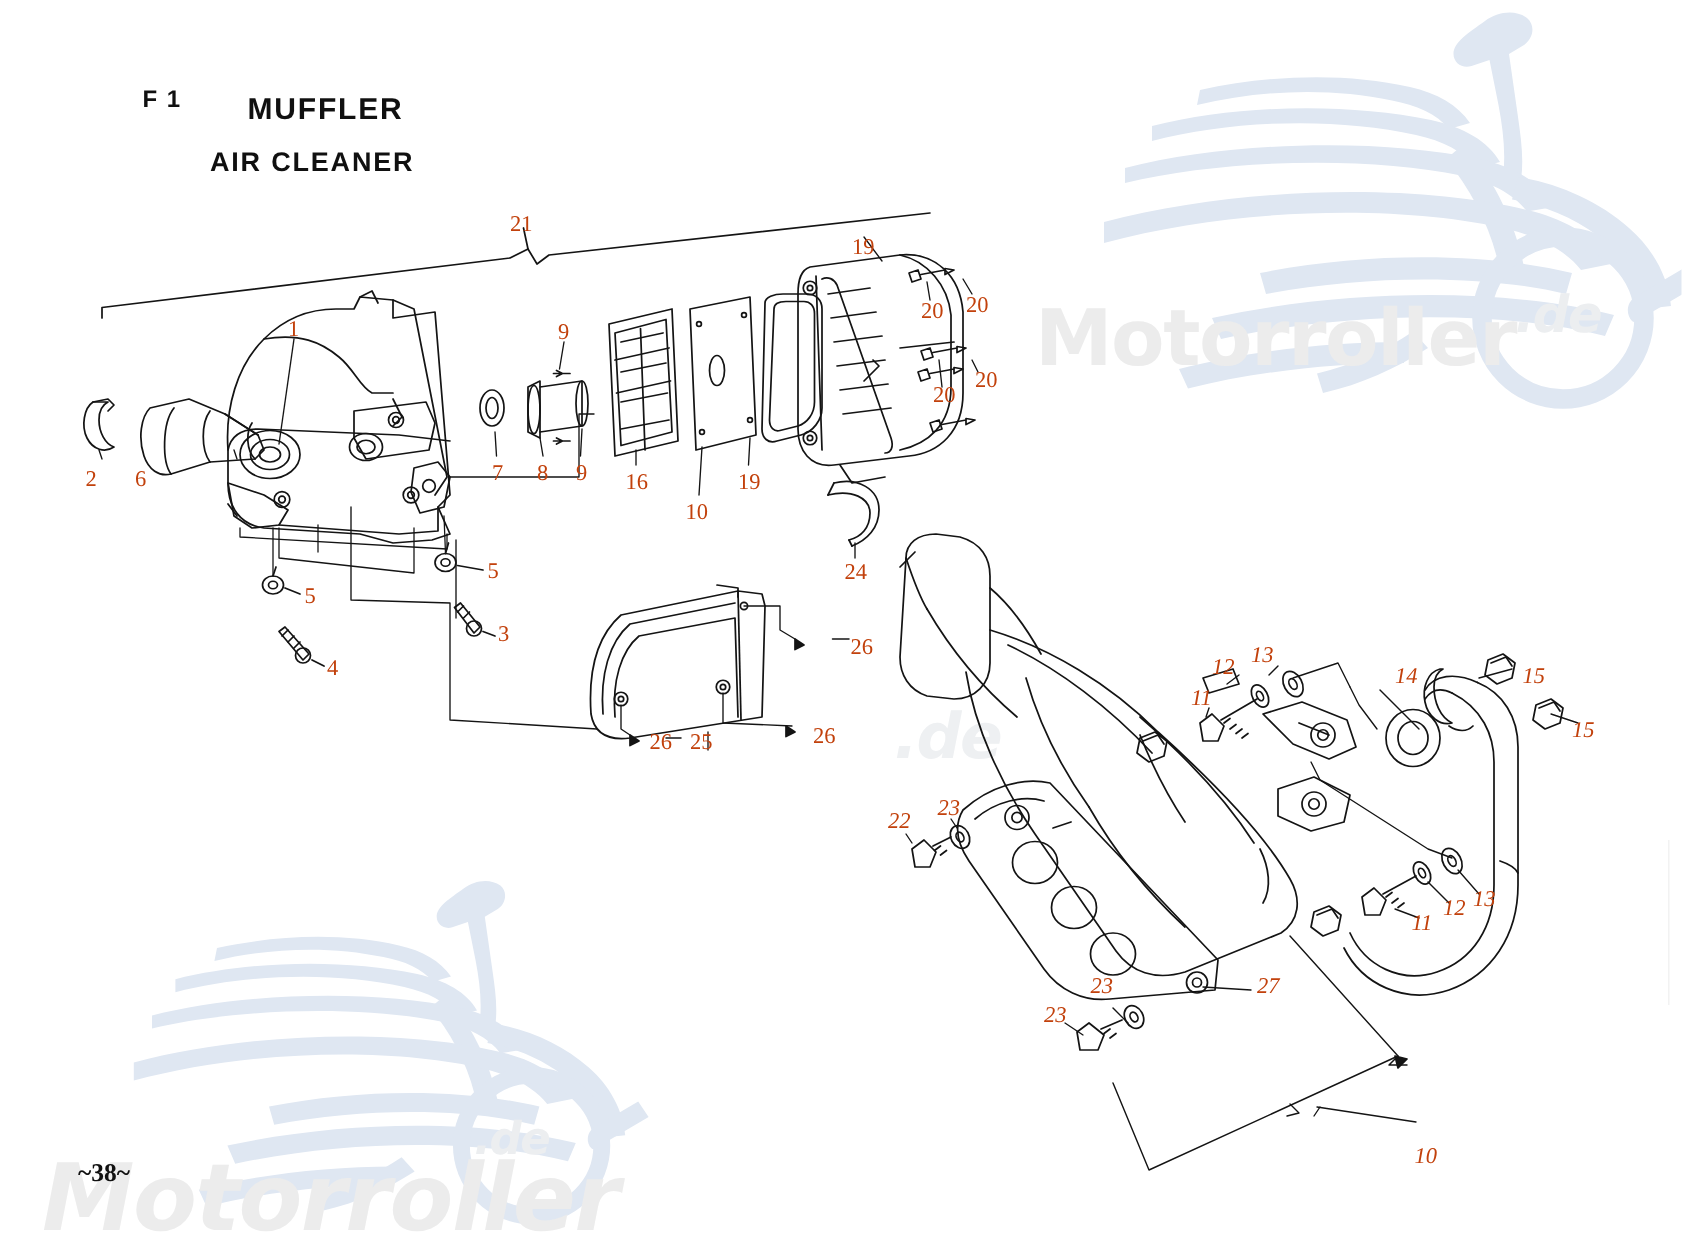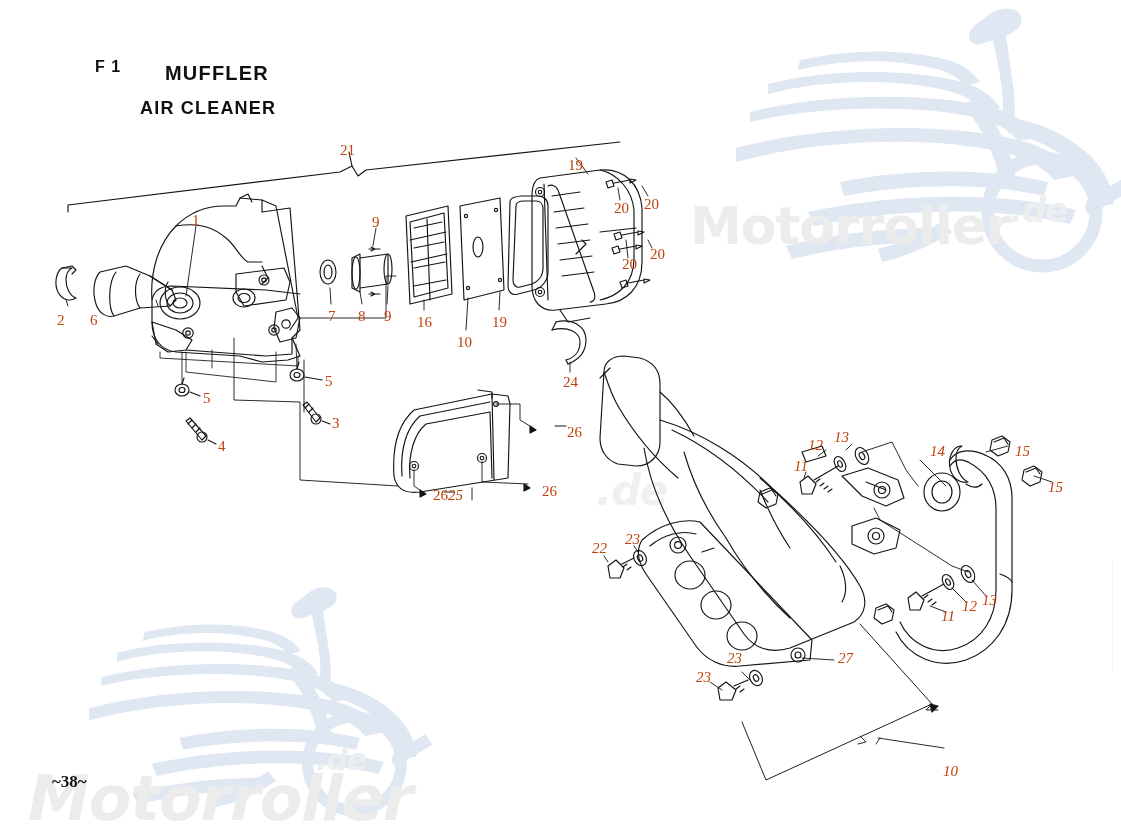--- a/index.html
+++ b/index.html
@@ -422,21 +422,21 @@
   <div class="lbl" style="left:568px;top:157px;">19</div>
   <div class="lbl" style="left:614px;top:200px;">20</div>
   <div class="lbl" style="left:644px;top:196px;">20</div>
   <div class="lbl" style="left:622px;top:256px;">20</div>
   <div class="lbl" style="left:650px;top:246px;">20</div>
   <div class="lbl" style="left:563px;top:374px;">24</div>
   <div class="lbl" style="left:203px;top:390px;">5</div>
   <div class="lbl" style="left:325px;top:373px;">5</div>
   <div class="lbl" style="left:218px;top:438px;">4</div>
   <div class="lbl" style="left:332px;top:415px;">3</div>
-  <div class="lbl" style="left:448px;top:487px;font-style:italic;">25</div>
+  <div class="lbl" style="left:460px;top:487px;">25</div>
   <div class="lbl" style="left:567px;top:424px;">26</div>
   <div class="lbl" style="left:433px;top:487px;">26</div>
   <div class="lbl" style="left:542px;top:483px;">26</div>
   <div class="lbl it" style="left:808px;top:437px;">12</div>
   <div class="lbl it" style="left:834px;top:429px;">13</div>
   <div class="lbl it" style="left:794px;top:458px;">11</div>
   <div class="lbl it" style="left:930px;top:443px;">14</div>
   <div class="lbl it" style="left:1015px;top:443px;">15</div>
   <div class="lbl it" style="left:1048px;top:479px;">15</div>
   <div class="lbl it" style="left:592px;top:540px;">22</div>

